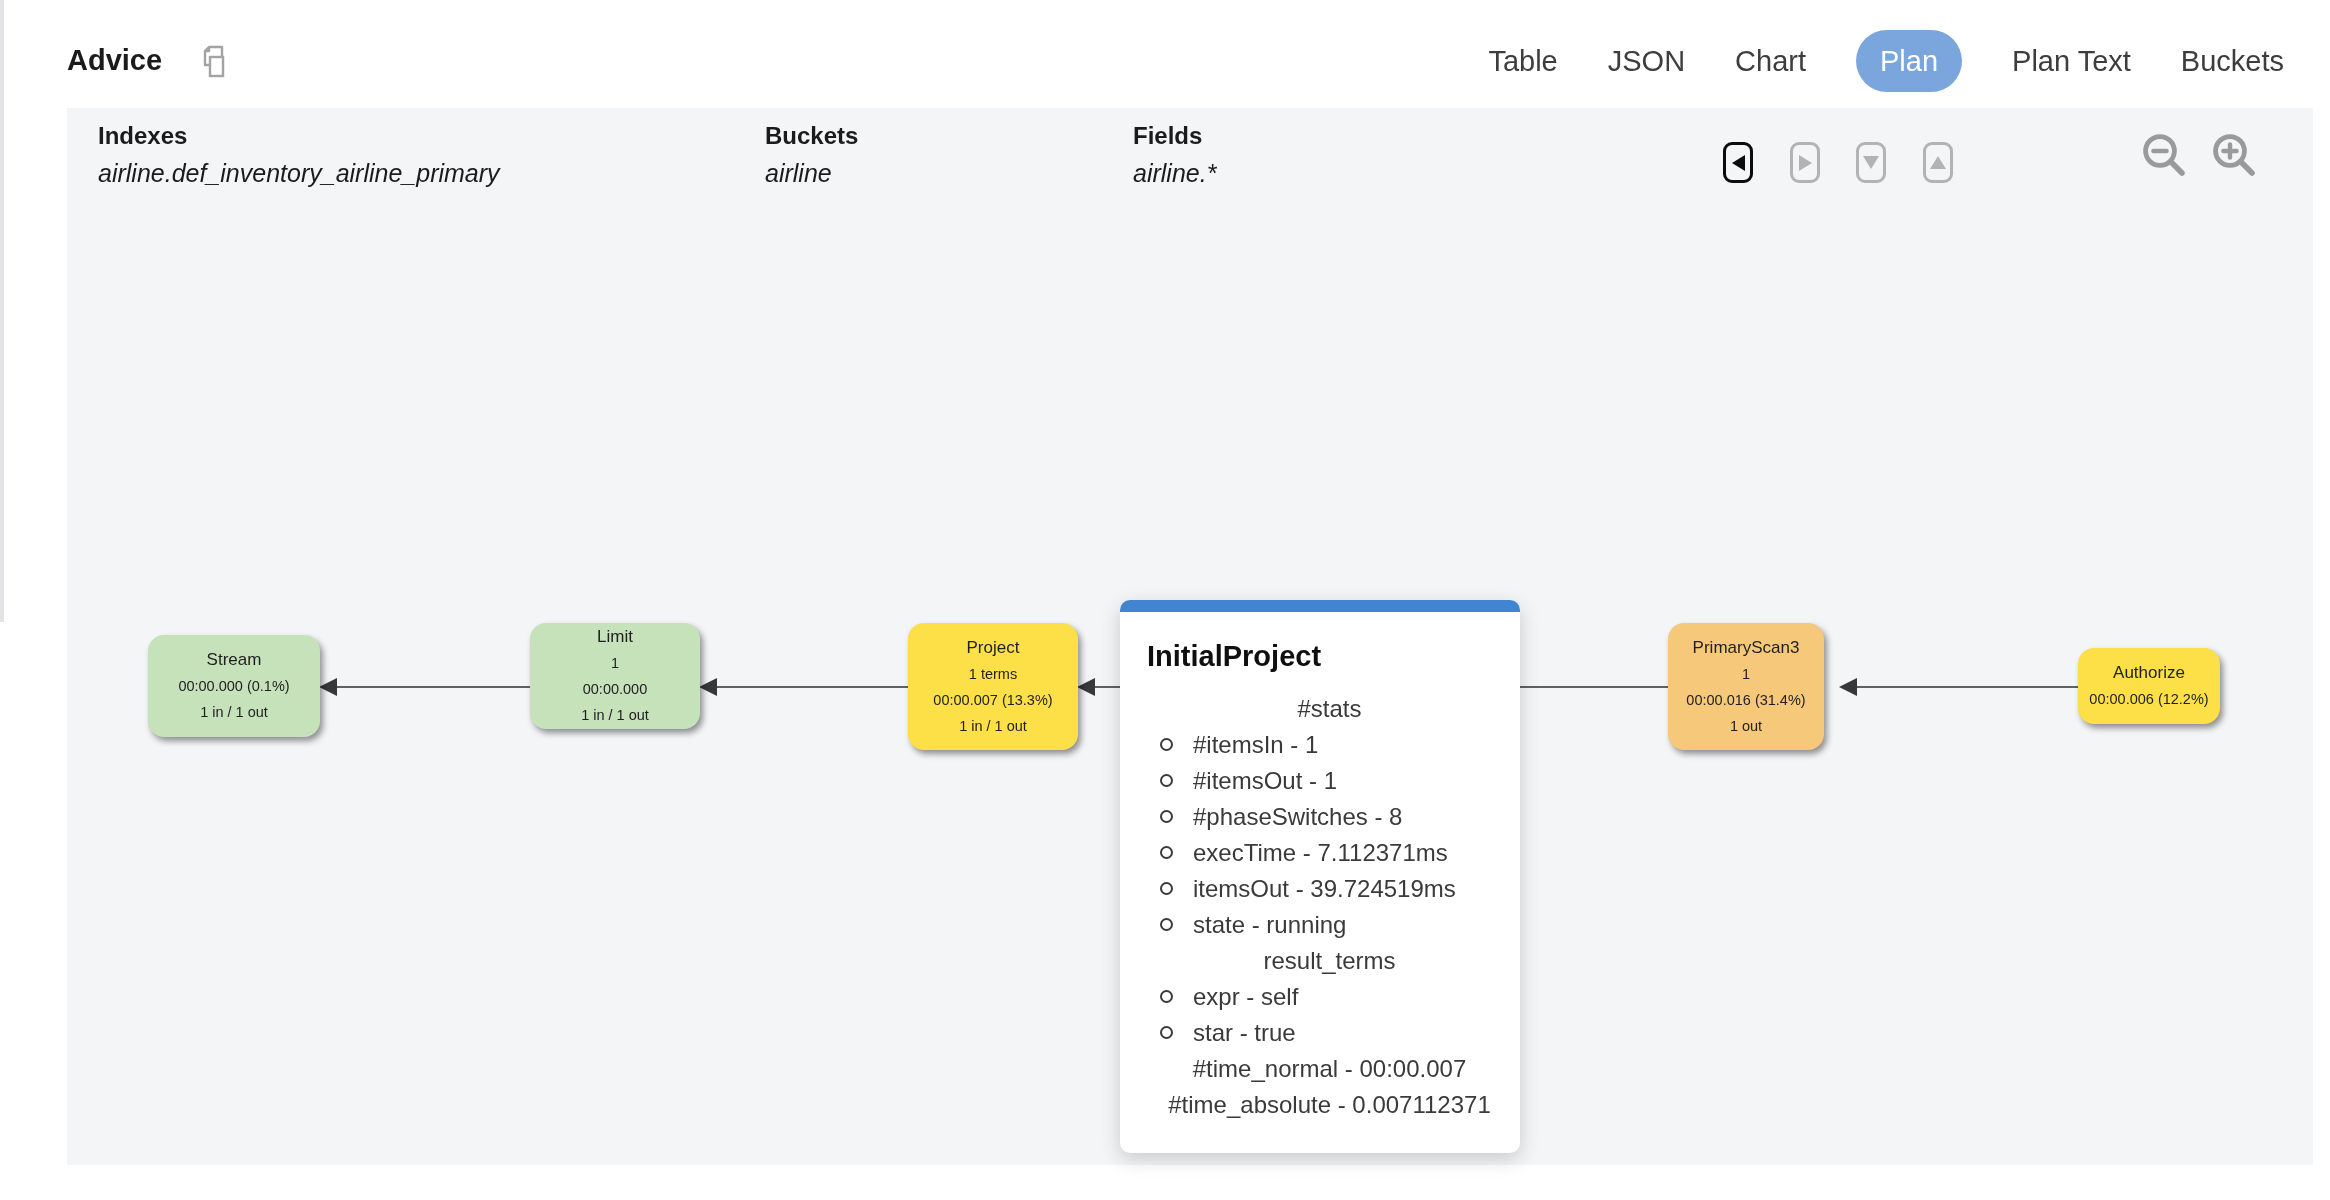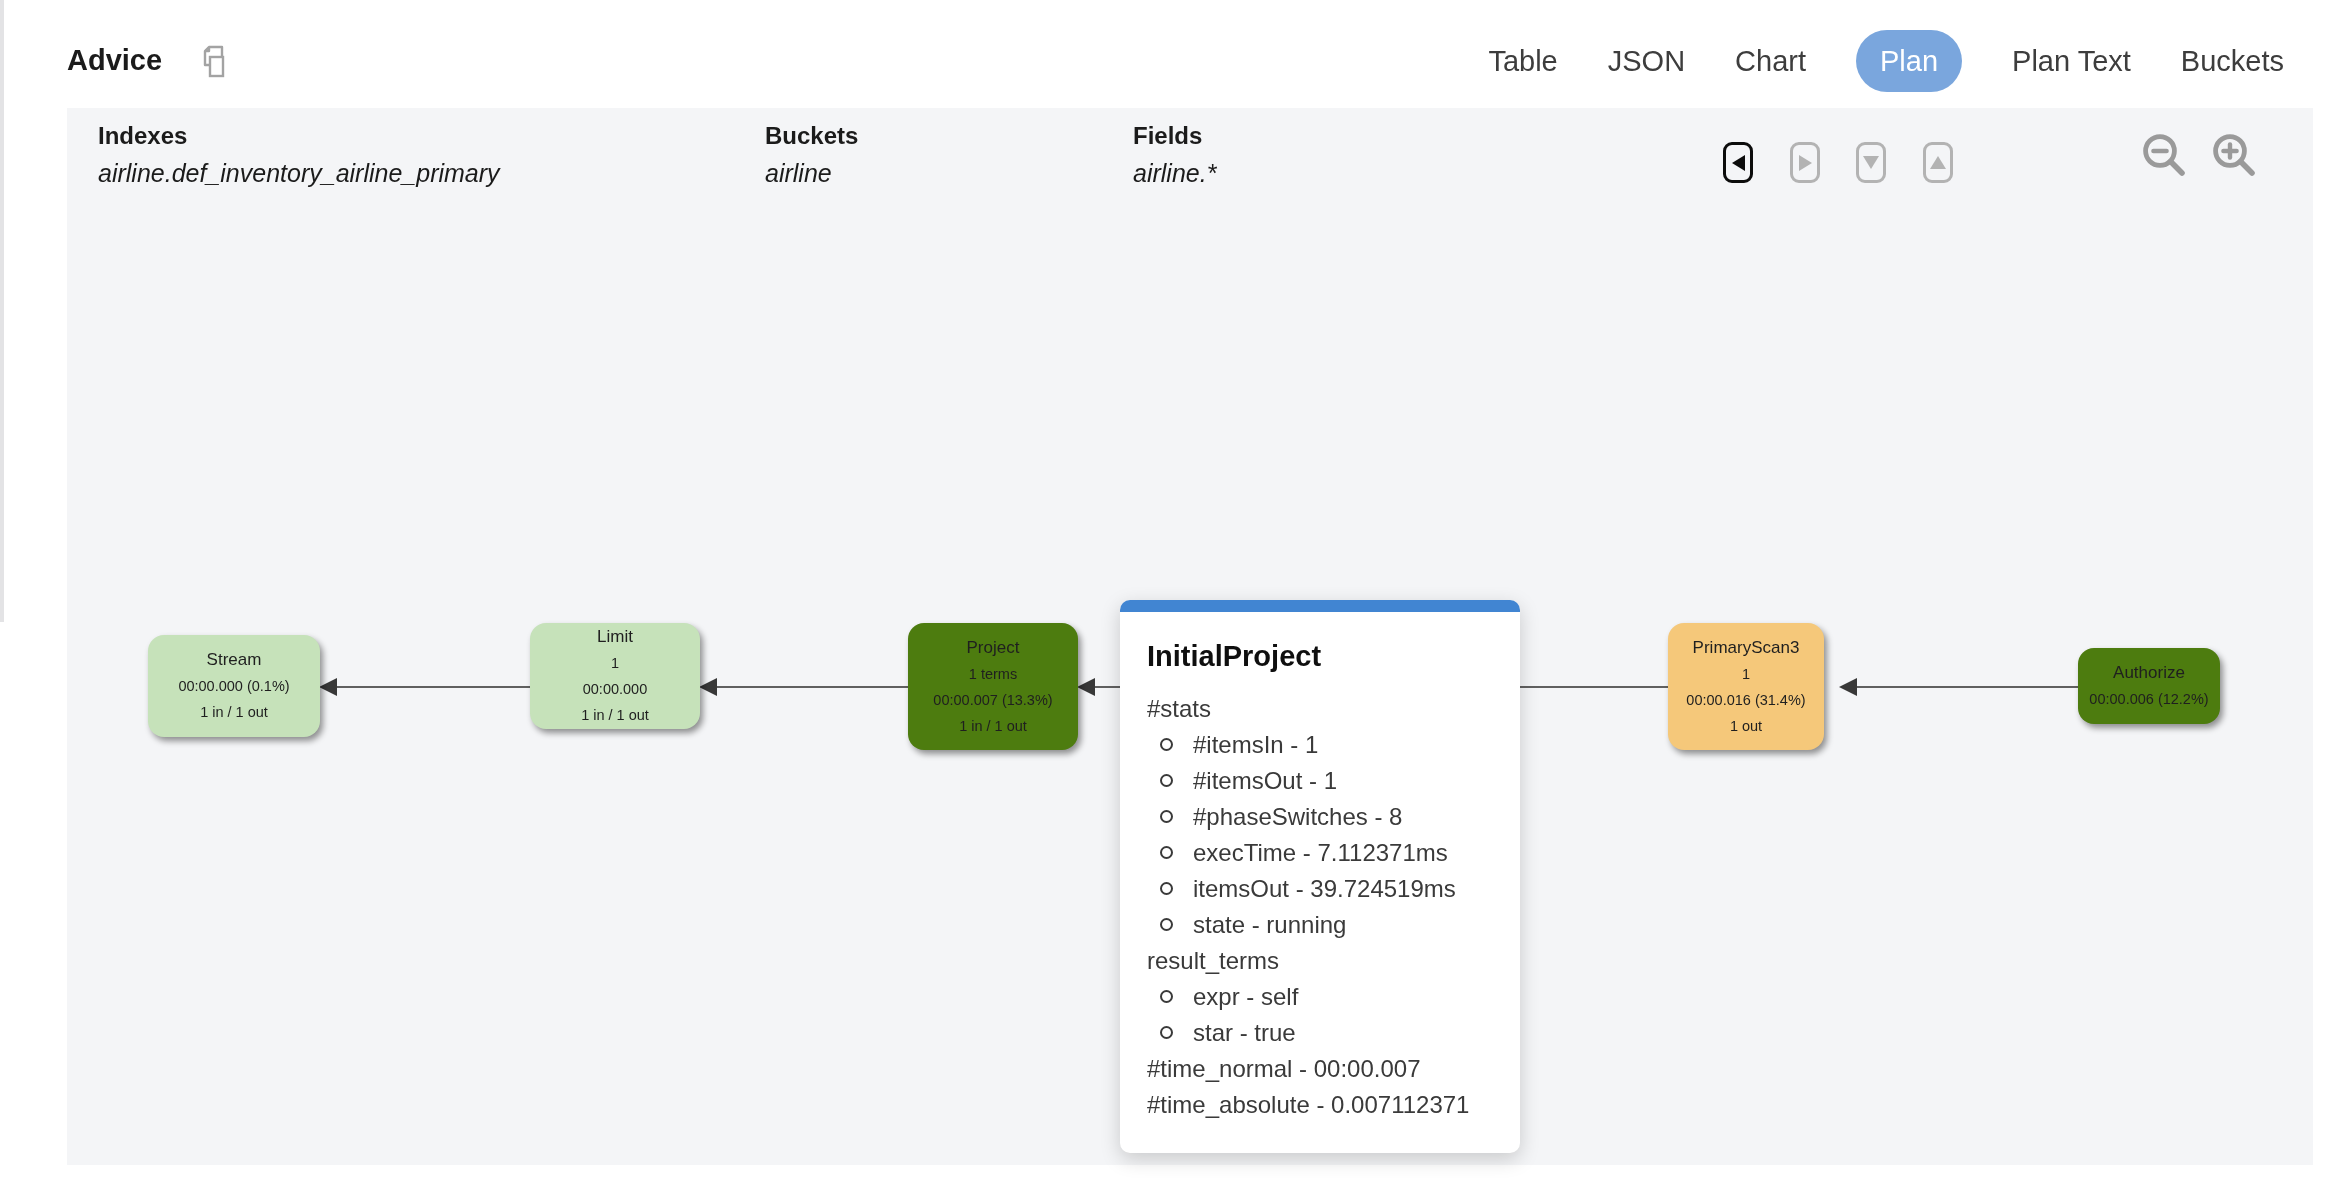--- a/index.html
+++ b/index.html
@@ -55,35 +55,35 @@
            border-top:9px solid transparent; border-bottom:9px solid transparent;
            border-right:18px solid #383838; }
   .a1 { left:252px; } .a2 { left:632px; } .a3 { left:1010px; } .a4 { left:1772px; }
 
   .node { position:absolute; border-radius:16px; box-shadow:3px 4px 6px rgba(0,0,0,0.42);
           display:flex; flex-direction:column; align-items:center; justify-content:center;
           text-align:center; color:#1f1f1f; cursor:pointer; z-index:3; }
   .node-title { font-size:17px; line-height:26px; }
   .node-line  { font-size:14.5px; line-height:26px; }
   .fill-green       { background:#c6e2ba; }
-  .fill-orange      { background:#4d7c0f; }
+  .fill-orange      { background:#fde047; }
   .fill-orange-dark { background:#f5c87a; }
   .n-stream      { left:81px;   top:527px; width:172px; height:102px; }
   .n-limit       { left:463px;  top:515px; width:170px; height:106px; }
   .n-project     { left:841px;  top:515px; width:170px; height:127px; }
   .n-primaryscan { left:1601px; top:515px; width:156px; height:127px; }
   .n-authorize   { left:2011px; top:540px; width:142px; height:76px; }
 
   
   .card { position:absolute; left:1053px; top:492px; width:400px; height:553px; background:#ffffff;
           border-radius:10px; box-shadow:0 6px 20px rgba(0,0,0,0.18); z-index:5; }
   .card-accent { height:12px; background:#4185d2; border-radius:10px 10px 0 0; }
   .card-body { padding:14px 8px 0 27px; font-size:24px; color:#3a3a3a; }
   .card-title { font-size:29px; font-weight:700; color:#0f0f0f; margin:14px 0 18px 0; }
-  .card-line { line-height:36px; }
+  .card-line { line-height:36px;text-align:center; }
   .card-bullets { list-style:none; margin:0; padding:0; }
   .card-bullets li { position:relative; padding-left:46px; line-height:36px; }
   .card-bullets li::before { content:""; position:absolute; left:13px; top:11px; width:9px; height:9px;
                              border:2.5px solid #3a3a3a; border-radius:50%; }
 </style>
 </head>
 <body>
 
 <div class="left-divider"></div>
 

